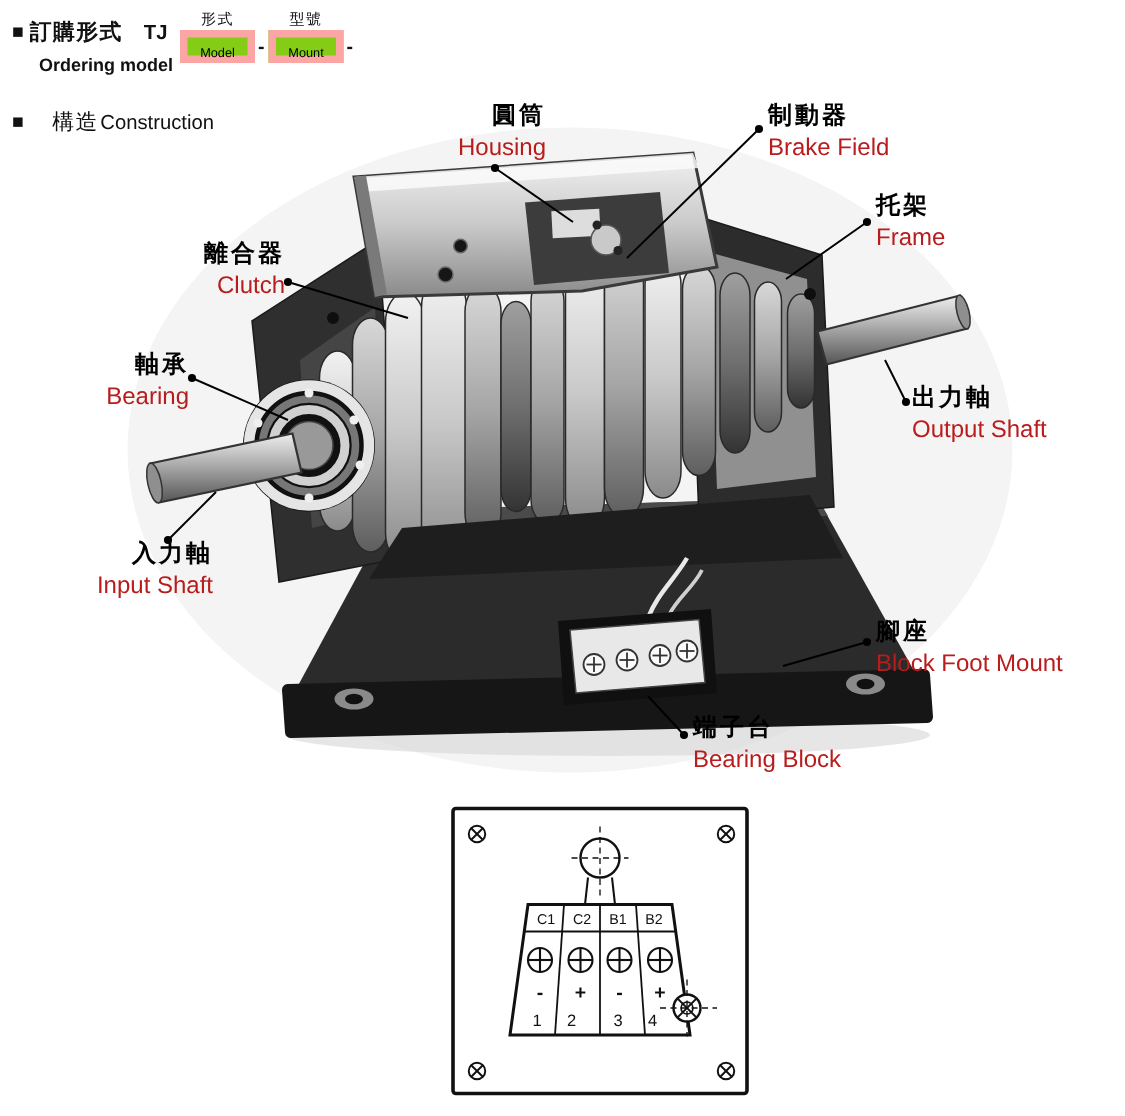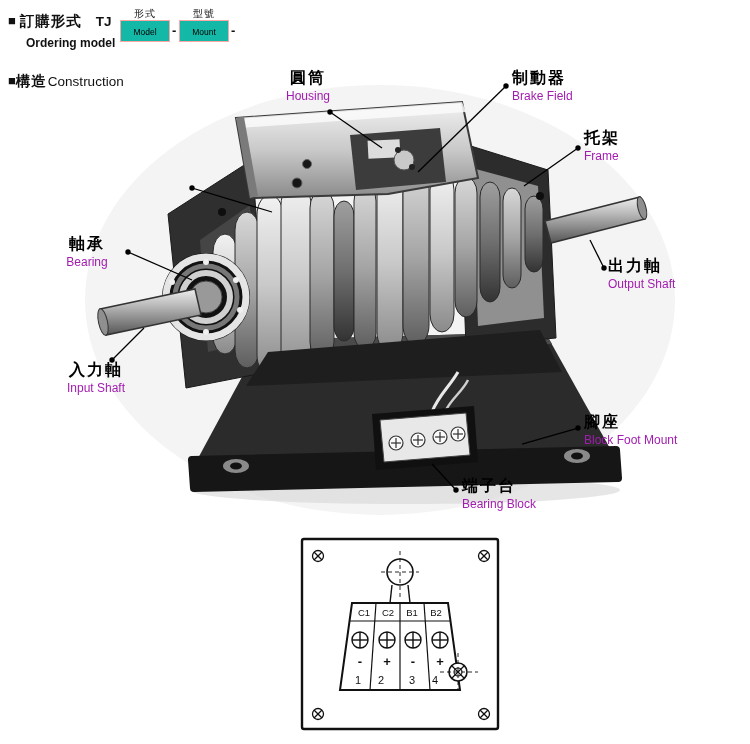--- a/index.html
+++ b/index.html
@@ -15,34 +15,34 @@
 
   
   .ordering-line { position:absolute; left:8px; top:12px; white-space:nowrap; }
   .o-bullet { font-size:13px; vertical-align:1px; }
   .o-zh { font-size:14.5px; font-weight:bold; letter-spacing:1px; margin-left:4px; }
   .o-code { font-size:13.5px; font-weight:bold; margin-left:14px; }
   .o-en { position:absolute; left:26px; top:36px; font-size:12px;font-weight:bold; }
 
   .field-box { position:absolute; top:7px; width:50px; text-align:center; }
   .fb-cap { font-size:10px; letter-spacing:1px; height:13px; line-height:13px; }
-  .fb-rect { border:1px solid #fca5a5; height:22px; background:#14b8a6; }
+  .fb-rect { border:5px solid #fca5a5; height:22px; background:#84cc16; }
   .fb-inner { font-size:8.5px; line-height:20px; color:#000; }
   .fb-dash { position:absolute; top:23px; font-size:13px; font-weight:bold; }
 
   .construction-line { position:absolute; left:8px; top:72px; white-space:nowrap; }
   .c-bullet { font-size:13px; vertical-align:1px; }
-  .c-zh { font-size:14.5px; font-weight:bold; letter-spacing:1px; margin-left:0; }
+  .c-zh { font-size:14.5px; font-weight:normal; letter-spacing:1px; margin-left:19px; }
   .c-en { font-size:13.5px; margin-left:1px; }
 
   
   .callout { position:absolute; line-height:1.3; }
-  .callout.center { text-align:center; }
+  .callout.center { text-align:right; }
   .callout .zh { font-size:16px; font-weight:600; letter-spacing:2px; color:#000; }
-  .callout .en { font-size:12px; color:#a21caf; }
+  .callout .en { font-size:16px; color:#b91c1c; }
 
   .scene { position:absolute; left:0; top:0; }
   svg text { font-family:"Liberation Sans","DejaVu Sans",sans-serif; fill:#111; }
 </style>
 </head>
 <body>
 
 <div class="page">
 
   <div class="ordering-line">
@@ -299,20 +299,24 @@
   <div class="callout" style="left:512px;top:68px;width:150px">
     <div class="zh">制動器</div>
     <div class="en">Brake Field</div>
   </div>
 
   <div class="callout" style="left:584px;top:128px;width:120px">
     <div class="zh">托架</div>
     <div class="en">Frame</div>
   </div>
 
+  <div class="callout center" style="left:112px;top:160px;width:78px">
+    <div class="zh">離合器</div>
+    <div class="en">Clutch</div>
+  </div>
 
   <div class="callout center" style="left:48px;top:234px;width:78px">
     <div class="zh">軸承</div>
     <div class="en">Bearing</div>
   </div>
 
   <div class="callout" style="left:608px;top:256px;width:138px">
     <div class="zh">出力軸</div>
     <div class="en">Output Shaft</div>
   </div>

